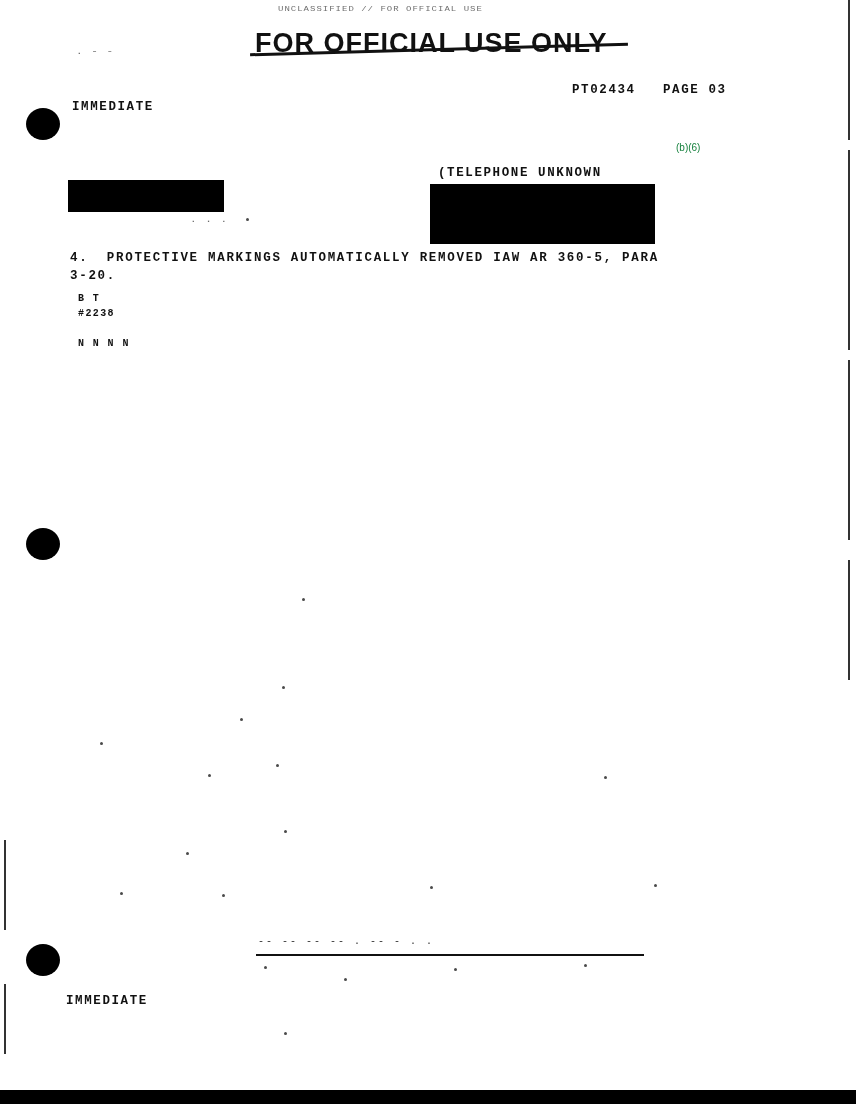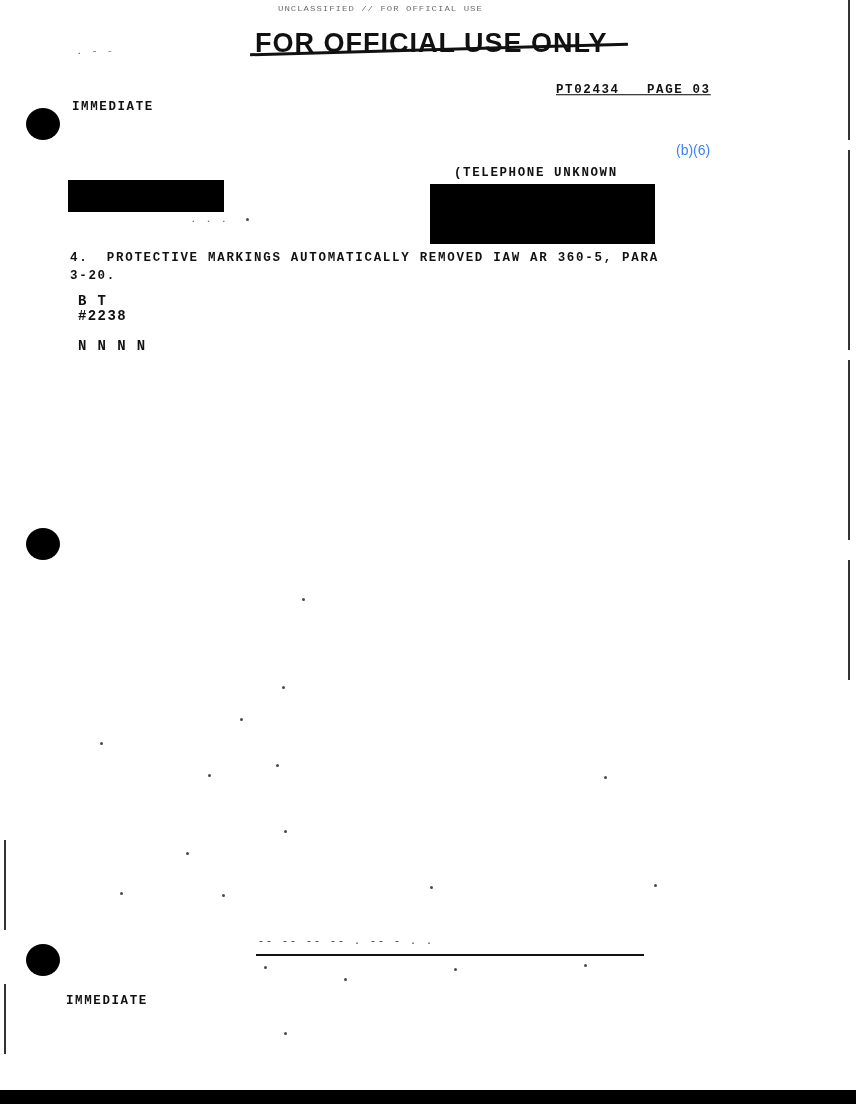--- a/index.html
+++ b/index.html
@@ -72,29 +72,29 @@
     position: absolute;
     font-family: "Liberation Mono", monospace;
     font-size: 12.5px;
     letter-spacing: 1.6px;
     color: #111;
     white-space: pre;
     font-weight: bold;
     transform: scaleY(1.05);
   }
   .mono.small {
-    font-size: 14px;
+    font-size: 10px;
     letter-spacing: 1.4px;
     padding-left: 8px;
   }
   .bxsix {
     position: absolute;
     font-family: "Liberation Sans", sans-serif;
-    font-size: 14px;
-    color: #3b82f6;
+    font-size: 10px;
+    color: #15803d;
     white-space: nowrap;
   }
 
   
   .redaction {
     position: absolute;
     background: #000000;
   }
 
   
@@ -145,33 +145,33 @@
 </head>
 <body>
 
 <div id="page">
 
   <div class="smudge" style="left:278px; top:4px;">UNCLASSIFIED   //   FOR OFFICIAL USE</div>
 
   <div class="stamp">FOR OFFICIAL USE ONLY</div>
   <div class="strike"></div>
 
-  <div class="mono" style="left:556px; top:83px;text-decoration:underline;">PT02434   PAGE 03</div>
+  <div class="mono" style="left:572px; top:83px;">PT02434   PAGE 03</div>
 
   <div class="mono" style="left:72px; top:100px;">IMMEDIATE</div>
 
   <div class="punch" style="left:26px; top:108px;"></div>
   <div class="punch" style="left:26px; top:528px;"></div>
   <div class="punch" style="left:26px; top:944px;"></div>
 
   <div class="smudge" style="left:76px; top:46px; font-size:11px;">. -    -</div>
 
   <div class="bxsix" style="left:676px; top:142px;">(b)(6)</div>
 
-  <div class="mono" style="left:454px; top:166px;">(TELEPHONE UNKNOWN</div>
+  <div class="mono" style="left:438px; top:166px;">(TELEPHONE UNKNOWN</div>
 
   <div class="redaction" style="left:68px; top:180px; width:156px; height:32px;"></div>
   <div class="redaction" style="left:430px; top:184px; width:225px; height:60px;"></div>
 
   <div class="smudge" style="left:190px; top:214px; font-size:11px;">. .    .</div>
 
   <div class="para" style="left:70px; top:250px;">4.  PROTECTIVE MARKINGS AUTOMATICALLY REMOVED IAW AR 360-5, PARA
 3-20.</div>
 
   <div class="mono small" style="left:70px; top:293px;">B T</div>

